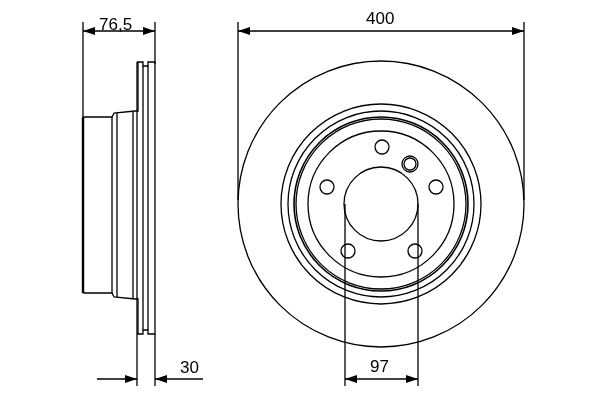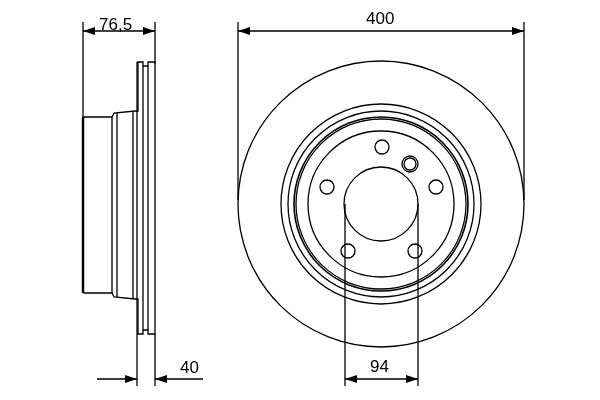--- a/index.html
+++ b/index.html
@@ -68,15 +68,15 @@
     <circle cx="410" cy="164" r="8"></circle>
     <circle cx="410" cy="164" r="6"></circle>
 
     <line x1="345" y1="204" x2="345" y2="386"></line>
     <line x1="418" y1="204" x2="418" y2="386"></line>
     <line x1="345" y1="379" x2="418" y2="379" marker-start="url(#arr)" marker-end="url(#arr)"></line>
   </g>
 </svg>
 
 <div class="dim-label" style="left:99px; top:8px;margin-top:8px;">76,5</div>
-<div class="dim-label" style="left:180px; top:359px;">40</div>
+<div class="dim-label" style="left:180px; top:359px;">30</div>
 <div class="dim-label" style="left:366px; top:10px;">400</div>
-<div class="dim-label" style="left:370px; top:358px;">94</div>
+<div class="dim-label" style="left:370px; top:358px;">97</div>
 
 </body></html>

